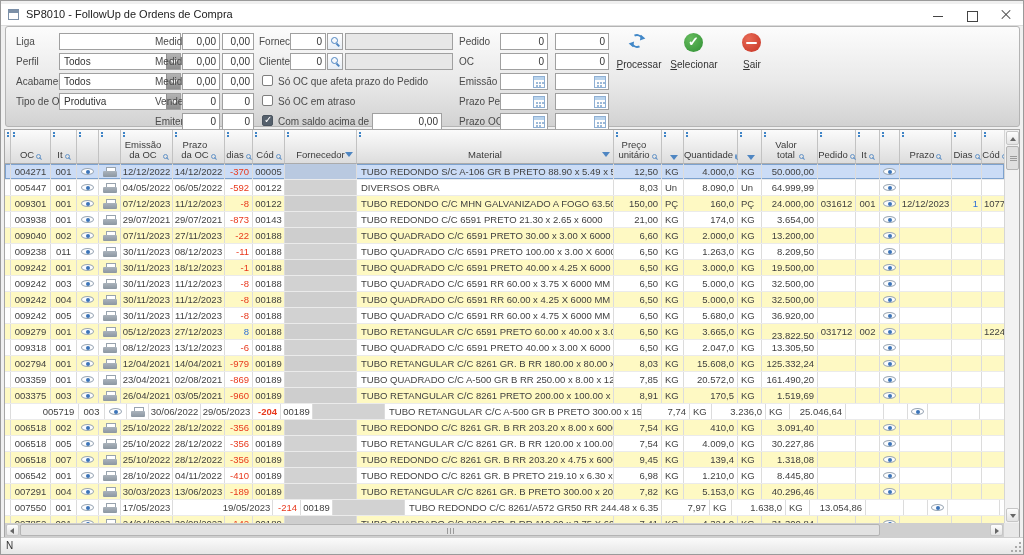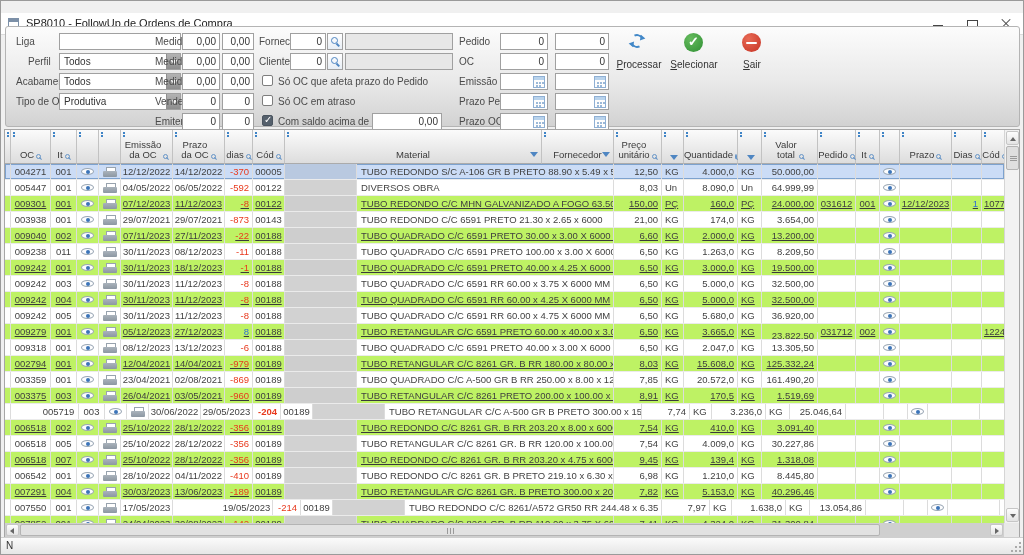--- a/index.html
+++ b/index.html
@@ -2,21 +2,21 @@
 <html><head>
 <meta charset="utf-8">
 <style>
   * { box-sizing: border-box; margin:0; padding:0; }
   html,body { width:1024px; height:555px; overflow:hidden; background:#e9e9e9;
     font-family:"Liberation Sans", sans-serif; color:#3a3a3a; }
   .window { position:absolute; left:0; top:0; width:1024px; height:555px;
     border:1px solid #9a9a9a; background:#f0f0f0; }
 
   
-  .titlebar { position:absolute; left:0; top:12px; right:0; height:22px; background:#ffffff;
+  .titlebar { position:absolute; left:0; top:3px; right:0; height:22px; background:#ffffff;
     border-bottom:1px solid #dcdcdc; }
   .app-icon { position:absolute; left:7px; top:5px; width:11px; height:11px;
     border:1px solid #7c90a8; background:#fff; }
   .app-icon::before { content:""; position:absolute; left:0; right:0; top:0; height:3px; background:#7c90a8; }
   .title-text { position:absolute; left:25px; top:4px; font-size:11px; color:#222; }
   .win-controls { position:absolute; right:0; top:0; height:22px; display:flex; }
   .win-btn { width:34px; height:22px; position:relative; }
   .win-btn.min::after { content:""; position:absolute; left:12px; top:12px; width:10px; height:1px; background:#444; }
   .win-btn.max::after { content:""; position:absolute; left:12px; top:7px; width:9px; height:9px; border:1px solid #444; }
   .win-btn.close::before, .win-btn.close::after { content:""; position:absolute; left:11px; top:10px; width:12px; height:1px; background:#444; }
@@ -85,21 +85,21 @@
   .thlab { white-space:pre-line; text-align:center; line-height:10px; }
   .pin { position:absolute; top:2px; left:2px; width:2px; height:2px; background:#3f84c6;
     box-shadow:0 3px 0 #3f84c6; }
   .th .mag { width:5px; height:5px; border-width:1px; margin-bottom:1px; opacity:.85; }
   .th .mag::after { width:3px; height:1px; right:-2px; bottom:-1px; }
   .funnel { width:0; height:0; border-left:4px solid transparent; border-right:4px solid transparent;
     border-top:5px solid #4f86c2; }
   .th .funnel.side { position:absolute; right:3px; bottom:6px; }
 
   .trow { display:flex; height:16px; border-bottom:1px solid #ebebeb; background:#fff; }
-  .trow.alt { background:#bef264;text-decoration:underline; }
+  .trow.alt { background:#fef9c3; }
   .trow.sel { background:#cbdcf6; box-shadow:inset 0 0 0 1px #7da2ce; }
   .td { flex:none; display:flex; align-items:center; overflow:hidden; white-space:nowrap;
     font-size:9.5px; color:#3f3f3f; border-right:1px solid #dcdcdc; justify-content:center; }
   .td.c-material { justify-content:flex-start; padding-left:4px; }
   .td.c-cod2 { justify-content:flex-start; padding-left:2px; }
   .td.c-preco, .td.c-qtd, .td.c-valor, .td.c-dias, .td.c-dias2 { justify-content:flex-end; padding-right:3px; }
   .td.c-un1, .td.c-un2 { justify-content:flex-start; padding-left:3px; }
   .td.c-fornecedor { background:#d2d2d2; }
   .trow.alt .td.c-fornecedor { background:#cecece; }
   .trow.sel .td.c-fornecedor { background:#b9c9e0; }
@@ -161,21 +161,21 @@
       <span class="win-btn min"></span>
       <span class="win-btn max"></span>
       <span class="win-btn close"></span>
     </div>
   </div>
 
   <div class="filters">
 
     <span class="flabel" style="left:10px;top:9px">Liga</span>
     <input class="tb" style="left: 53px; top: 6px; width: 122px;" value="">
-    <span class="flabel" style="left:22px;top:29px">Perfil</span>
+    <span class="flabel" style="left:10px;top:29px">Perfil</span>
     <div class="combo" style="left:53px;top:26px;width:122px">
       <span class="combo-val">Todos</span>
       <span class="combo-btn"></span>
     </div>
     <span class="flabel" style="left:10px;top:49px">Acabamento</span>
     <div class="combo" style="left:53px;top:46px;width:122px">
       <span class="combo-val">Todos</span>
       <span class="combo-btn"></span>
     </div>
     <span class="flabel" style="left:10px;top:69px">Tipo de OC</span>
@@ -304,28 +304,28 @@
           <div class="th c-dias" style="width: 28px;">
             <span class="pin"></span>
             <span class="thlab">dias</span>
             <span class="mag"></span>
           </div>
           <div class="th c-cod" style="width: 32px;">
             <span class="pin"></span>
             <span class="thlab">Cód</span>
             <span class="mag"></span>
           </div>
+          <div class="th c-fornecedor" style="width: 72px;">
+            <span class="pin"></span>
+            <span class="thlab">Fornecedor</span>
+            <span class="funnel side"></span>
+          </div>
           <div class="th c-material" style="width: 257px;">
             <span class="pin"></span>
             <span class="thlab">Material</span>
-            <span class="funnel side"></span>
-          </div>
-          <div class="th c-fornecedor" style="width: 72px;">
-            <span class="pin"></span>
-            <span class="thlab">Fornecedor</span>
             <span class="funnel side"></span>
           </div>
           <div class="th c-preco" style="width: 48px;">
             <span class="pin"></span>
             <span class="thlab">Preço
 unitário</span>
             <span class="mag"></span>
           </div>
           <div class="th c-un1" style="width: 22px;">
             <span class="pin"></span>

